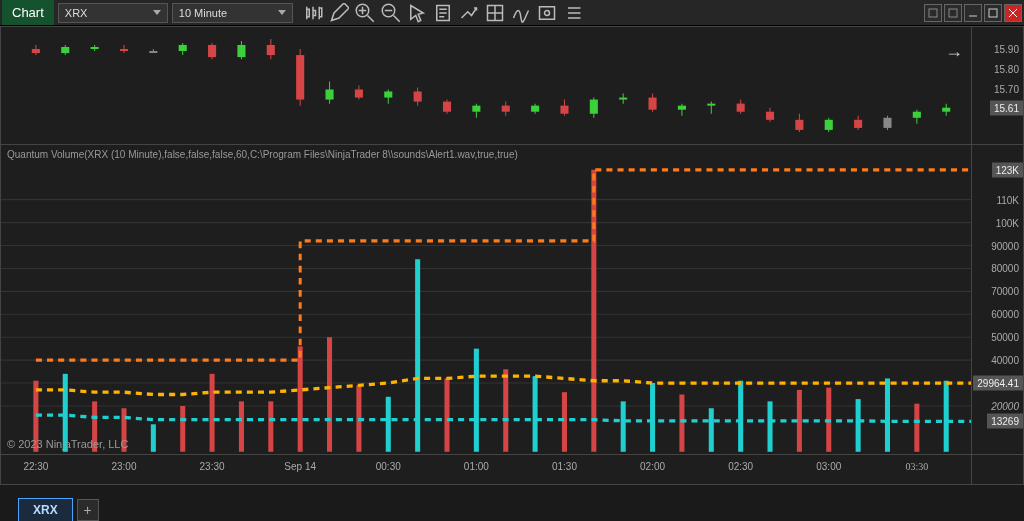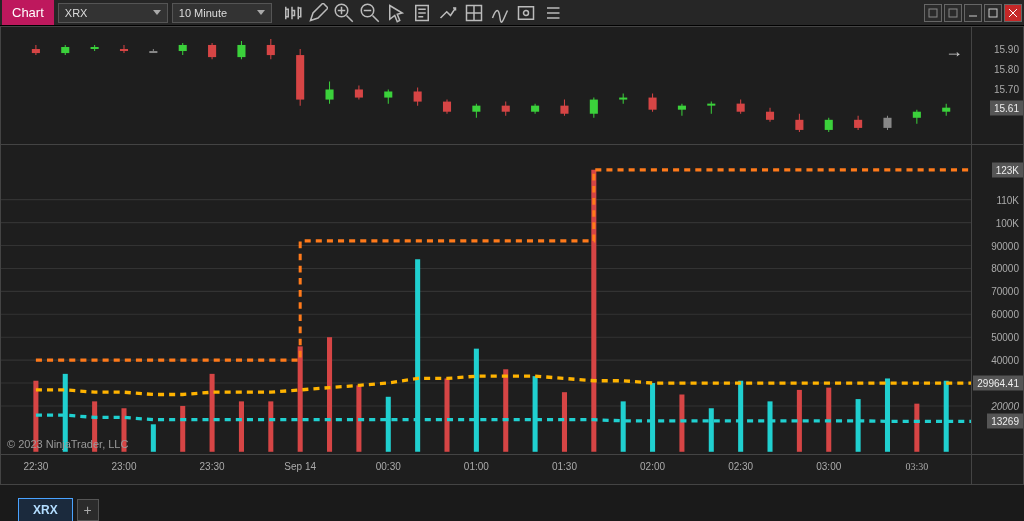--- a/index.html
+++ b/index.html
@@ -15,21 +15,21 @@
   }
   .toolbar {
     display: flex;
     align-items: center;
     height: 26px;
     background: #262626;
     border-bottom: 1px solid #000;
     padding: 0 2px;
   }
   .chart-tag {
-    background: #be185d;
+    background: #14532d;
     color: #fff;
     padding: 4px 10px;
     height: 100%;
     display: flex;
     align-items: center;
     font-size: 13px;
   }
   .select {
     background: #333;
     border: 1px solid #555;
@@ -43,21 +43,21 @@
     cursor: pointer;
   }
   .select .caret {
     margin-left: auto;
     width: 0; height: 0;
     border-left: 4px solid transparent;
     border-right: 4px solid transparent;
     border-top: 5px solid #aaa;
   }
   .select.sym { width: 110px; }
-  .select.tf  { width: 100px; text-align: center; }
+  .select.tf  { width: 121px; text-align: center; }
   .tool-icons { display: flex; gap: 6px; margin-left: 10px; }
   .ticon { width: 20px; height: 20px; display:flex; align-items:center; justify-content:center; color:#bbb; cursor:pointer; }
   .ticon svg { stroke:#bbb; fill:none; stroke-width:1.2; }
   .win-btns { margin-left: auto; display:flex; gap:2px; }
   .win-btn { width:18px; height:18px; border:1px solid #666; background:#2b2b2b; display:flex;align-items:center;justify-content:center; cursor:pointer;}
   .win-btn.close { background:#c62828; }
   .chart-wrap {
     position: absolute;
     top: 26px; left: 0; right: 0; bottom: 36px;
     border: 1px solid #444;
@@ -299,20 +299,21 @@
     <div class="yaxis" id="price-yaxis">
         <div class="ytick" style="top: 18.8136%;">15.90</div>
         <div class="ytick" style="top: 36.1017%;">15.80</div>
         <div class="ytick" style="top: 53.3898%;">15.70</div>
         <div class="ytick" style="top: 68.9492%;">15.61</div>
         <div class="ylabel-badge" style="top: 68.9492%;">15.61</div>
       </div>
   </div>
 
   <div class="pane vol">
+    <div class="indicator-title">Quantum Volume(XRX (10 Minute),false,false,false,60,C:\Program Files\NinjaTrader 8\\sounds\Alert1.wav,true,true)</div>
     <div class="plot">
       <svg class="plot-svg" id="vol-svg" viewBox="0 0 960 280" preserveAspectRatio="none">
           <line x1="0" x2="960" y1="49.53846153846155" y2="49.53846153846155" stroke="#333" stroke-width="1"></line>
           <line x1="0" x2="960" y1="70.30769230769229" y2="70.30769230769229" stroke="#333" stroke-width="1"></line>
           <line x1="0" x2="960" y1="91.0769230769231" y2="91.0769230769231" stroke="#333" stroke-width="1"></line>
           <line x1="0" x2="960" y1="111.84615384615384" y2="111.84615384615384" stroke="#333" stroke-width="1"></line>
           <line x1="0" x2="960" y1="132.6153846153846" y2="132.6153846153846" stroke="#333" stroke-width="1"></line>
           <line x1="0" x2="960" y1="153.38461538461536" y2="153.38461538461536" stroke="#333" stroke-width="1"></line>
           <line x1="0" x2="960" y1="174.15384615384613" y2="174.15384615384613" stroke="#333" stroke-width="1"></line>
           <line x1="0" x2="960" y1="194.9230769230769" y2="194.9230769230769" stroke="#333" stroke-width="1"></line>

